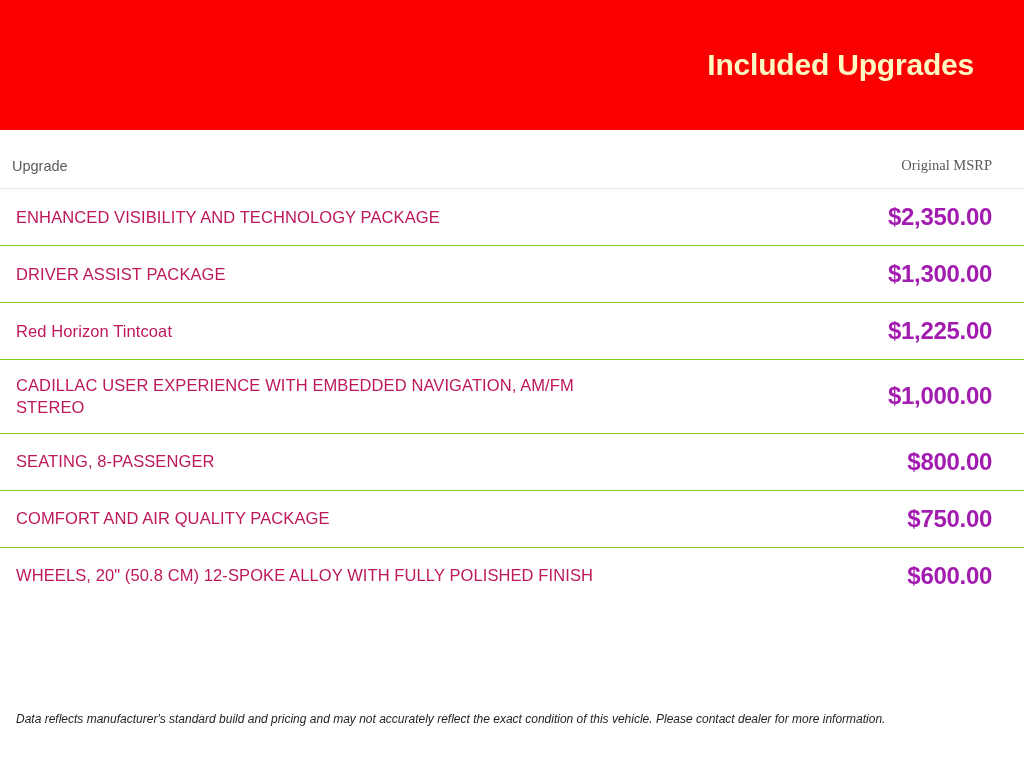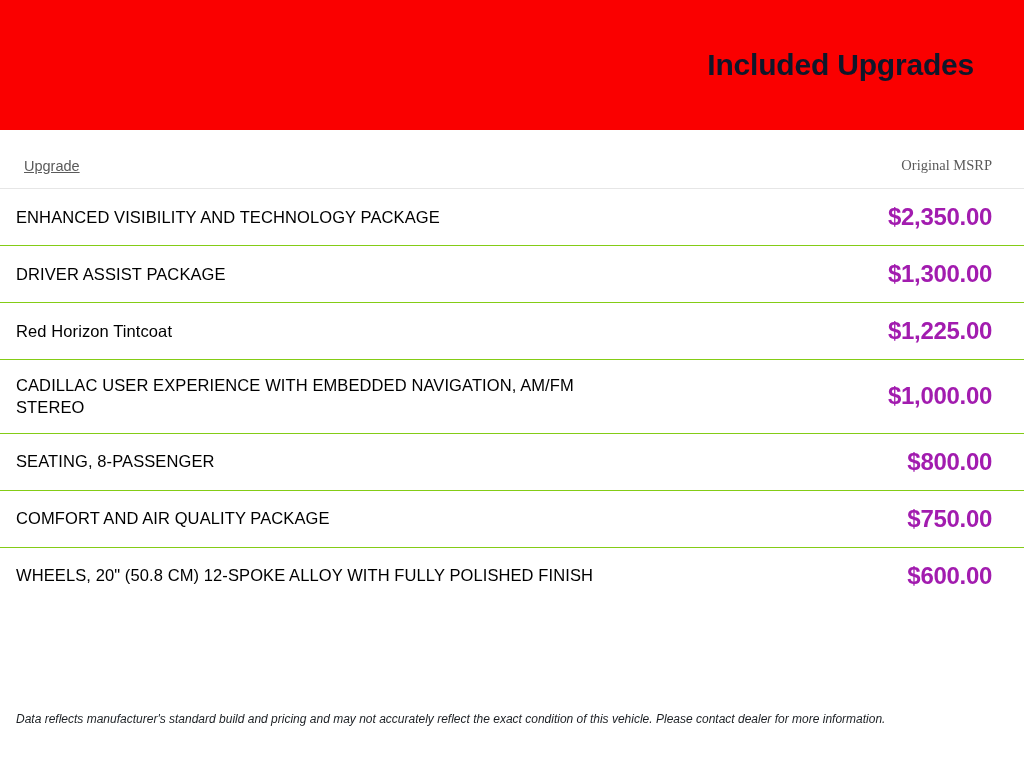--- a/index.html
+++ b/index.html
@@ -27,21 +27,21 @@
     top: 0;
     width: 1024px;
     height: 130px;
     background: #fa0000;
     display: flex;
     align-items: center;
     justify-content: flex-end;
   }
 
   .banner-title {
-    color: #0f172a;
+    color: #fef9c3;
     font-size: 30px;
     font-weight: bold;
     letter-spacing: -0.2px;
     padding-right: 50px;
     line-height: 1;
     margin-left: 20px;
   }
 
   
   .table-wrap {
@@ -66,23 +66,22 @@
   thead th {
     font-weight: normal;
     color: #5a5a5a;
     font-size: 14.5px;
     padding-top: 27px;
     padding-bottom: 14px;
   }
 
   th.col-upgrade {
     text-align: left;
-    padding-left: 24px;
+    padding-left: 12px;
     width: 640px;
-    text-decoration: underline;
   }
 
   th.col-msrp {
     text-align: right;
     padding-right: 32px;
     font-family: Liberation Serif, serif;
   }
 
   
   tbody tr {
@@ -90,21 +89,21 @@
   }
 
   tbody tr:first-child {
     border-top: 1px solid #e6e6e6;
   }
 
   td.name {
     text-align: left;
     padding: 14px 10px 14px 16px;
     font-size: 16.5px;
-    color: #000000;
+    color: #be185d;
     line-height: 1.35;
     letter-spacing: 0.1px;
   }
 
   td.price {
     text-align: right;
     padding: 14px 32px 14px 10px;
     font-size: 24px;
     font-weight: bold;
     color: #a21caf;

